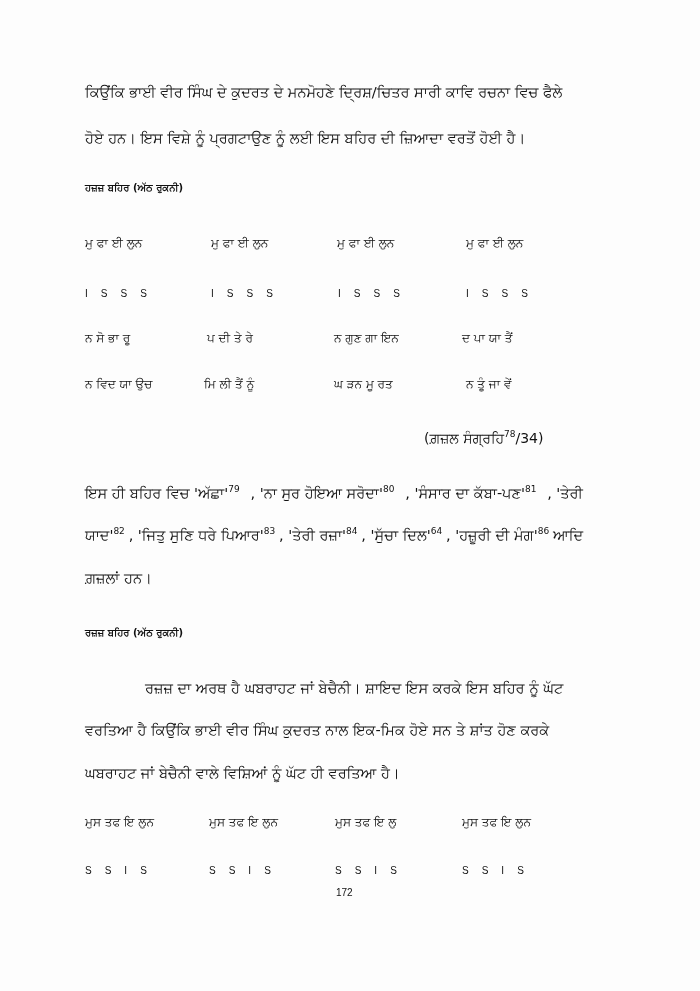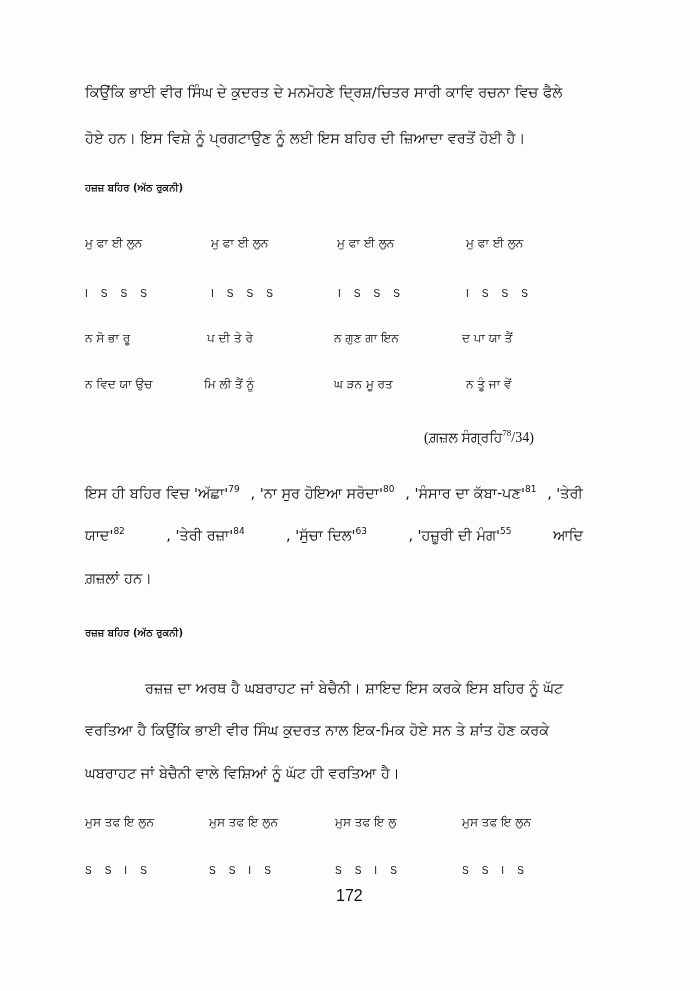--- a/index.html
+++ b/index.html
@@ -8,22 +8,22 @@
     font-family:"DejaVu Sans","Liberation Sans",sans-serif;
     position:relative; overflow:hidden;
   }
   .line { position:absolute; left:85px; white-space:nowrap; font-size:14.5px; line-height:20px; }
   .just { width:498px; display:flex; justify-content:space-between; }
   .bold { font-weight:bold; font-size:10px; }
   .cell { position:absolute; white-space:nowrap; font-size:12px; line-height:20px; }
   .mark { font-family:"Liberation Sans",sans-serif; font-size:10px; letter-spacing:0; word-spacing:0; }
   .mark span { display:inline-block; margin-right:13px; }
   sup { font-size:9px; vertical-align:super; line-height:0; }
-  .cite { position:absolute; left:424px; top:428px; font-size:14px; line-height:20px; white-space:nowrap;font-family:Liberation Serif, serif; }
-  .pagenum { position:absolute; left:336px; top:887px; font-family:"Liberation Sans",sans-serif; font-size:16px; }
+  .cite { position:absolute; left:424px; top:428px; font-size:14px; line-height:20px; white-space:nowrap; }
+  .pagenum { position:absolute; left:336px; top:887px; font-family:"Liberation Sans",sans-serif; font-size:10px; }
 </style>
 </head>
 <body>
 
 <div class="line" style="top:82px;">ਕਿਉਂਕਿ ਭਾਈ ਵੀਰ ਸਿੰਘ ਦੇ ਕੁਦਰਤ ਦੇ ਮਨਮੋਹਣੇ ਦ੍ਰਿਸ਼/ਚਿਤਰ ਸਾਰੀ ਕਾਵਿ ਰਚਨਾ ਵਿਚ ਫੈਲੇ</div>
 <div class="line" style="top:128px;">ਹੋਏ ਹਨ। ਇਸ ਵਿਸ਼ੇ ਨੂੰ ਪ੍ਰਗਟਾਉਣ ਨੂੰ ਲਈ ਇਸ ਬਹਿਰ ਦੀ ਜ਼ਿਆਦਾ ਵਰਤੋਂ ਹੋਈ ਹੈ।</div>
 
 <div class="line bold" style="top:178px;">ਹਜ਼ਜ਼ ਬਹਿਰ (ਅੱਠ ਰੁਕਨੀ)</div>
 
 <div class="cell" style="left:85px;top:233px;">ਮੁ ਫਾ ਈ ਲੁਨ</div>
@@ -57,23 +57,24 @@
 <div class="cite"><span>(ਗ਼ਜ਼ਲ ਸੰਗ੍ਰਹਿ</span><sup>78</sup><span>/34)</span></div>
 
 <div class="line just" style="top:483px;">
   <span><span>ਇਸ ਹੀ ਬਹਿਰ ਵਿਚ 'ਅੱਛਾ'</span><sup>79</sup></span>
   <span><span>, 'ਨਾ ਸੁਰ ਹੋਇਆ ਸਰੋਦਾ'</span><sup>80</sup></span>
   <span><span>, 'ਸੰਸਾਰ ਦਾ ਕੱਬਾ-ਪਣ'</span><sup>81</sup></span>
   <span><span>, 'ਤੇਰੀ</span></span>
 </div>
 <div class="line just" style="top:525px;">
   <span><span>ਯਾਦ'</span><sup>82</sup></span>
+  <span><span>, 'ਜਿਤੁ ਸੁਣਿ ਧਰੇ ਪਿਆਰ'</span><sup>83</sup></span>
   <span><span>, 'ਤੇਰੀ ਰਜ਼ਾ'</span><sup>84</sup></span>
-  <span><span>, 'ਸੁੱਚਾ ਦਿਲ'</span><sup>63</sup></span>
-  <span><span>, 'ਹਜ਼ੂਰੀ ਦੀ ਮੰਗ'</span><sup>55</sup></span>
+  <span><span>, 'ਸੁੱਚਾ ਦਿਲ'</span><sup>64</sup></span>
+  <span><span>, 'ਹਜ਼ੂਰੀ ਦੀ ਮੰਗ'</span><sup>86</sup></span>
   <span><span> ਆਦਿ</span></span>
 </div>
 <div class="line" style="top:568px;">ਗ਼ਜ਼ਲਾਂ ਹਨ।</div>
 
 <div class="line bold" style="top:623px;">ਰਜ਼ਜ਼ ਬਹਿਰ (ਅੱਠ ਰੁਕਨੀ)</div>
 
 <div class="line" style="top:678px;left:145px;">ਰਜ਼ਜ਼ ਦਾ ਅਰਥ ਹੈ ਘਬਰਾਹਟ ਜਾਂ ਬੇਚੈਨੀ। ਸ਼ਾਇਦ ਇਸ ਕਰਕੇ ਇਸ ਬਹਿਰ ਨੂੰ ਘੱਟ</div>
 <div class="line" style="top:720px;">ਵਰਤਿਆ ਹੈ ਕਿਉਂਕਿ ਭਾਈ ਵੀਰ ਸਿੰਘ ਕੁਦਰਤ ਨਾਲ ਇਕ-ਮਿਕ ਹੋਏ ਸਨ ਤੇ ਸ਼ਾਂਤ ਹੋਣ ਕਰਕੇ</div>
 <div class="line" style="top:763px;">ਘਬਰਾਹਟ ਜਾਂ ਬੇਚੈਨੀ ਵਾਲੇ ਵਿਸ਼ਿਆਂ ਨੂੰ ਘੱਟ ਹੀ ਵਰਤਿਆ ਹੈ।</div>
 

